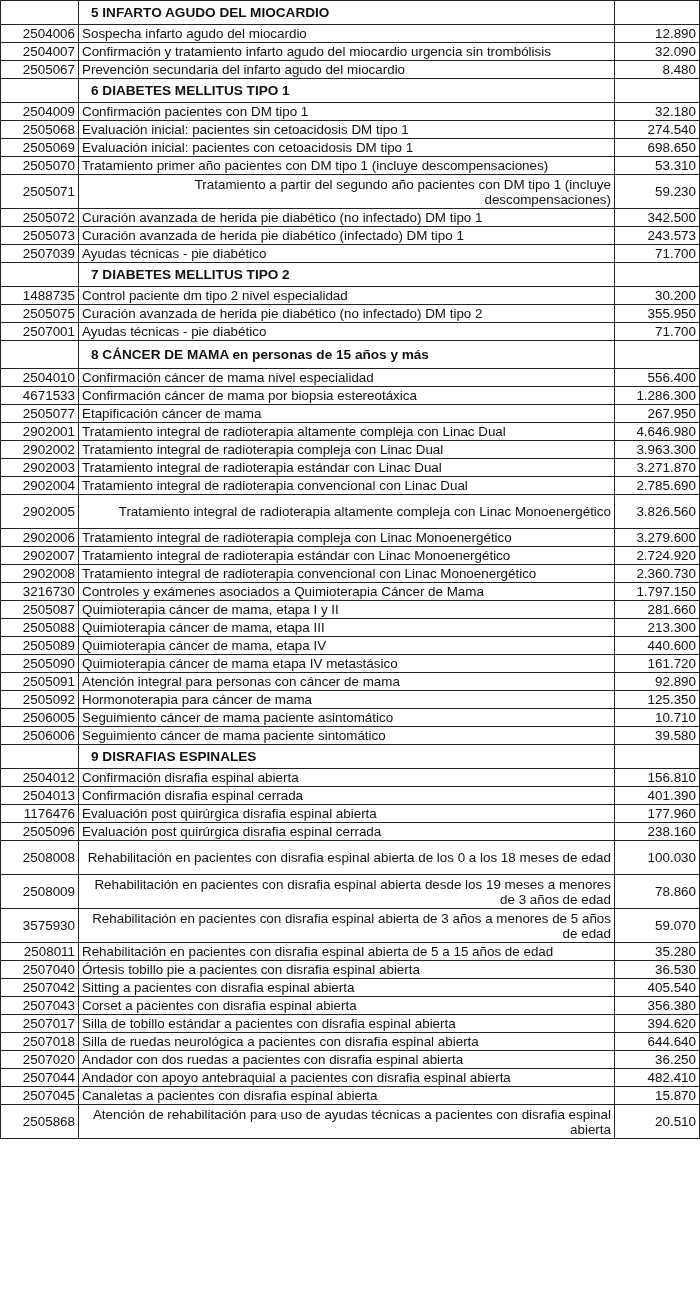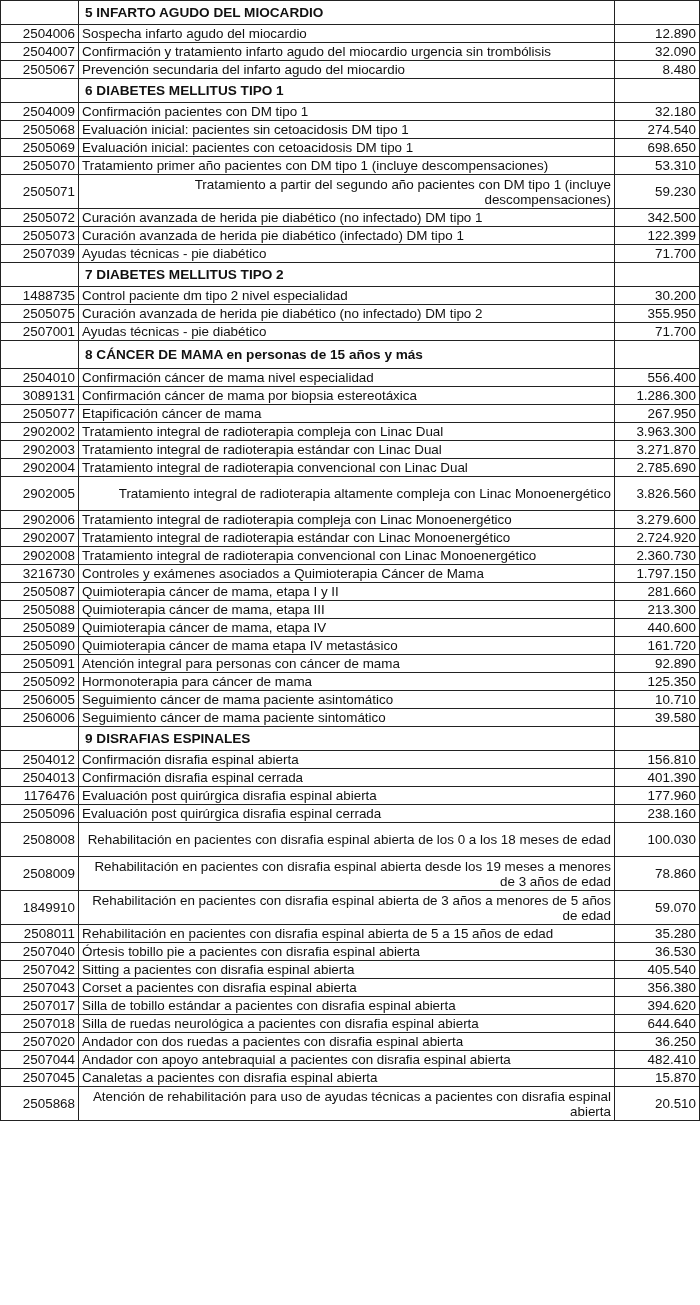--- a/index.html
+++ b/index.html
@@ -6,21 +6,21 @@
   body { width:700px; height:1305px; overflow:hidden; font-family:"Liberation Sans", sans-serif; color:#111; }
   table { border-collapse:collapse; width:699px; table-layout:fixed; margin-left:0; }
   col.c1 { width:78px; } col.c2 { width:536px; } col.c3 { width:85px; }
   td { border:1px solid #222; font-size:13.4px; line-height:15px; padding:1px 3px; vertical-align:middle; }
   td.code { text-align:right; padding-right:3px; }
   td.val { text-align:right; padding-right:3px;margin-top:44px; }
   tr.row td { height:15px; }
   tr.row.two td { height:31px;text-align:right; }
   tr.hdr td { height:21px; font-weight:bold; font-size:13.6px; }
   tr.hdr.tall td { height:25px; }
-  tr.hdr td.title { padding-left:6px; }
+  tr.hdr td.title { padding-left:12px; }
 </style>
 </head>
 <body>
 
 <table>
   <colgroup>
       <col class="c1">
       <col class="c2">
       <col class="c3">
     </colgroup>
@@ -76,21 +76,21 @@
         <td class="val">59.230</td>
       </tr>
       <tr class="row">
         <td class="code">2505072</td>
         <td>Curación avanzada de herida pie diabético (no infectado) DM tipo 1</td>
         <td class="val">342.500</td>
       </tr>
       <tr class="row">
         <td class="code">2505073</td>
         <td>Curación avanzada de herida pie diabético (infectado) DM tipo 1</td>
-        <td class="val">122.399</td>
+        <td class="val">243.573</td>
       </tr>
       <tr class="row">
         <td class="code">2507039</td>
         <td>Ayudas técnicas - pie diabético</td>
         <td class="val">71.700</td>
       </tr>
       <tr class="hdr">
         <td></td>
         <td class="title">7  DIABETES MELLITUS TIPO 2</td>
         <td></td>
@@ -114,30 +114,35 @@
         <td></td>
         <td class="title">8  CÁNCER DE MAMA en personas de 15 años y más</td>
         <td></td>
       </tr>
       <tr class="row">
         <td class="code">2504010</td>
         <td>Confirmación cáncer de mama nivel especialidad</td>
         <td class="val">556.400</td>
       </tr>
       <tr class="row">
-        <td class="code">3089131</td>
+        <td class="code">4671533</td>
         <td>Confirmación cáncer de mama por biopsia estereotáxica</td>
         <td class="val">1.286.300</td>
       </tr>
       <tr class="row">
         <td class="code">2505077</td>
         <td>Etapificación cáncer de mama</td>
         <td class="val">267.950</td>
       </tr>
       <tr class="row">
+        <td class="code">2902001</td>
+        <td>Tratamiento integral de radioterapia altamente compleja con Linac Dual</td>
+        <td class="val">4.646.980</td>
+      </tr>
+      <tr class="row">
         <td class="code">2902002</td>
         <td>Tratamiento integral de radioterapia compleja con Linac Dual</td>
         <td class="val">3.963.300</td>
       </tr>
       <tr class="row">
         <td class="code">2902003</td>
         <td>Tratamiento integral de radioterapia estándar con Linac Dual</td>
         <td class="val">3.271.870</td>
       </tr>
       <tr class="row">
@@ -239,21 +244,21 @@
         <td class="code">2508008</td>
         <td>Rehabilitación en pacientes con disrafia espinal abierta de los 0 a los 18 meses de edad</td>
         <td class="val">100.030</td>
       </tr>
       <tr class="row two">
         <td class="code">2508009</td>
         <td>Rehabilitación en pacientes con disrafia espinal abierta desde los 19 meses a menores de 3 años de edad</td>
         <td class="val">78.860</td>
       </tr>
       <tr class="row two">
-        <td class="code">1849910</td>
+        <td class="code">3575930</td>
         <td>Rehabilitación en pacientes con disrafia espinal abierta de 3 años a menores de 5 años de edad</td>
         <td class="val">59.070</td>
       </tr>
       <tr class="row">
         <td class="code">2508011</td>
         <td>Rehabilitación en pacientes con disrafia espinal abierta de 5 a 15 años de edad</td>
         <td class="val">35.280</td>
       </tr>
       <tr class="row">
         <td class="code">2507040</td>

